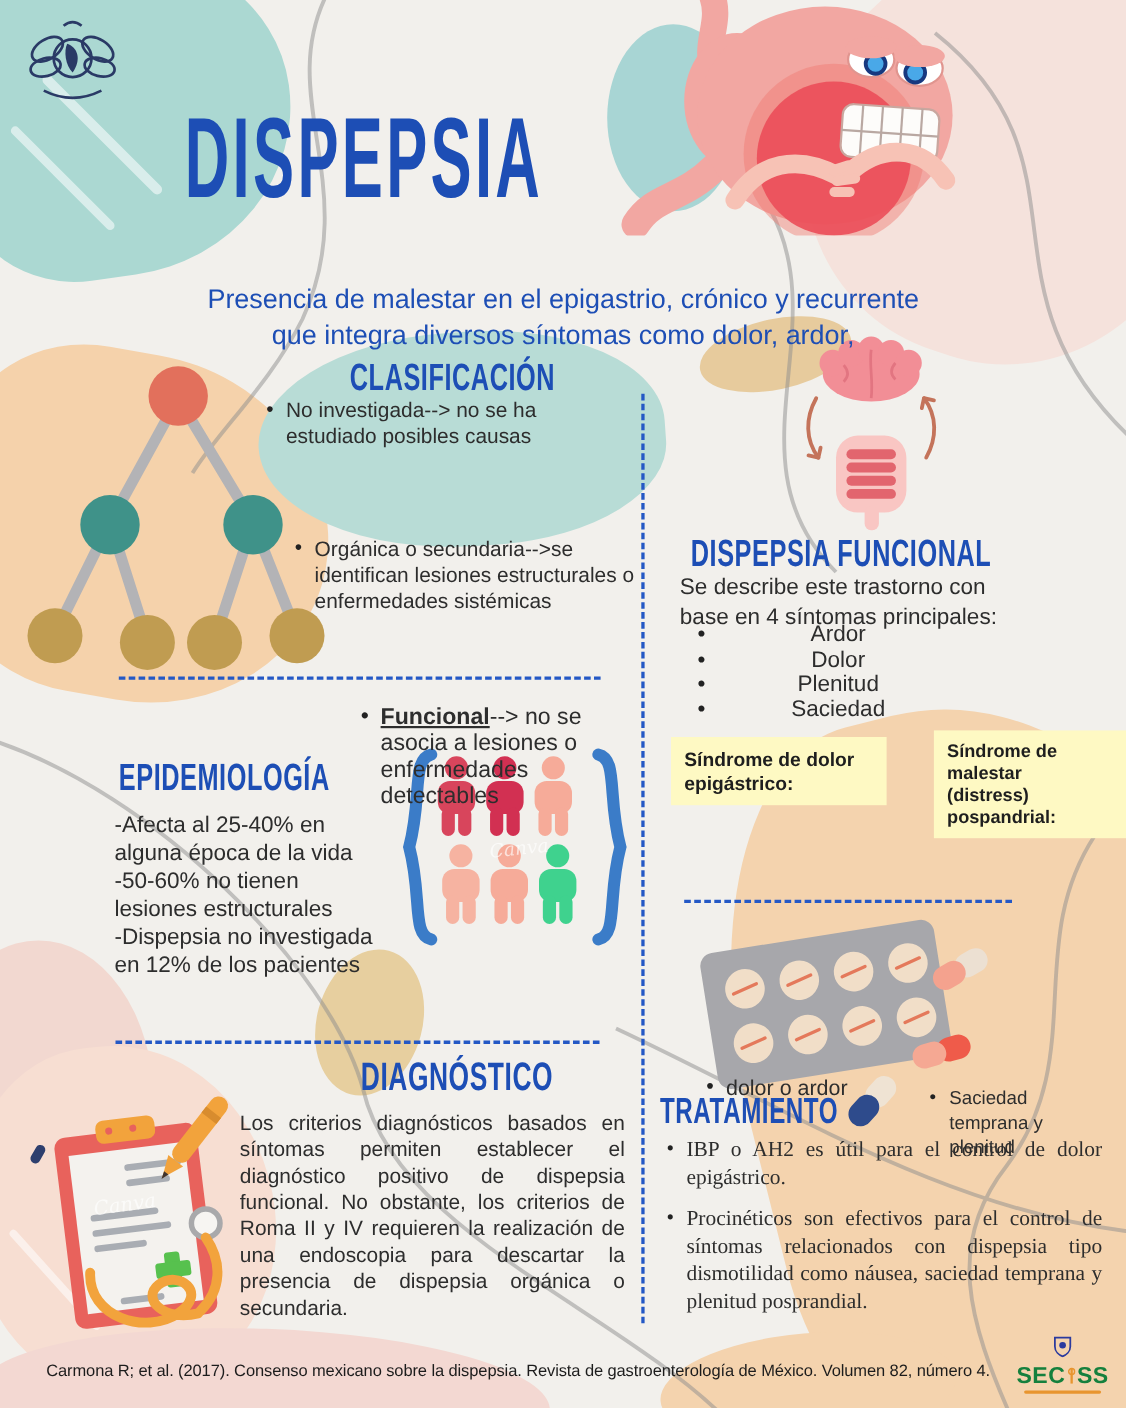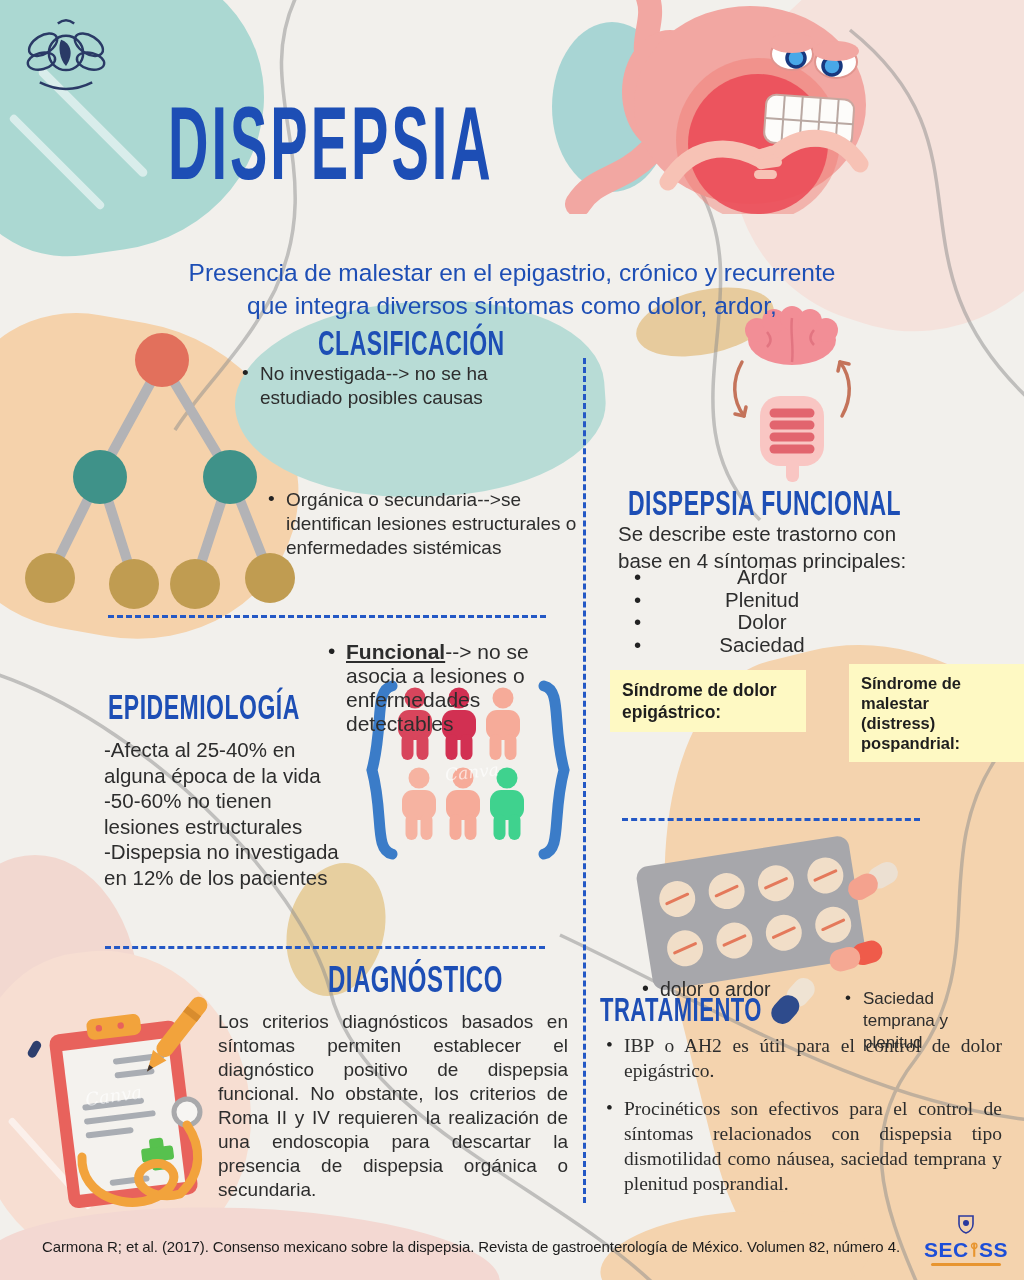--- a/index.html
+++ b/index.html
@@ -51,21 +51,21 @@
   .dash-v{width:0;border-left:3.5px dashed #2458c5;z-index:3;position:absolute;
           left:583px;top:358px;height:845px;}
 
   .citation{left:42px;top:1238px;font-size:15px;letter-spacing:-0.1px;color:#1c1c1c;z-index:3;text-align:right;}
 
   .facultad{right:12px;top:8px;width:104px;text-align:center;z-index:2;}
   .fac-label{font-size:9px;font-weight:bold;color:#2a3a66;text-decoration:underline;margin-bottom:2px;}
 
   .seciss{right:16px;top:1214px;width:84px;text-align:center;z-index:3;}
   .seciss-row{display:flex;align-items:center;justify-content:center;gap:1px;}
-  .seciss-row span{font-size:21px;font-weight:bold;color:#1d4ed8;letter-spacing:0.5px;text-align:center;}
+  .seciss-row span{font-size:21px;font-weight:bold;color:#15803d;letter-spacing:0.5px;text-align:center;}
   .seciss-bar{margin:1px auto 0;width:70px;height:3px;background:#e8952f;border-radius:2px;}
 
   .watermark{position:absolute;font-family:"DejaVu Serif",serif;font-style:italic;
              color:rgba(255,255,255,0.65);z-index:4;pointer-events:none;}
   .scratch{position:absolute;background:rgba(255,255,255,0.55);border-radius:6px;z-index:1;}
 </style>
 </head>
 <body>
 
 <div class="poster">
@@ -205,22 +205,22 @@
     </g>
   </svg>
 
   <h2 class="abs script h-df z3" style="margin:0;">DISPEPSIA FUNCIONAL</h2>
   <div class="abs df-intro z3">
     <div>Se describe este trastorno con</div>
     <div>base en 4 síntomas principales:</div>
   </div>
   <div class="abs symptoms z3">
     <div class="symptom">Ardor</div>
+    <div class="symptom">Dolor</div>
     <div class="symptom">Plenitud</div>
-    <div class="symptom">Dolor</div>
     <div class="symptom">Saciedad</div>
   </div>
 
   <div class="abs rosebox box-left z3">
     <div>Síndrome de dolor</div>
     <div>epigástrico:</div>
   </div>
   <div class="abs rosebox box-right z3">
     <div>Síndrome de malestar</div>
     <div>(distress)</div>

